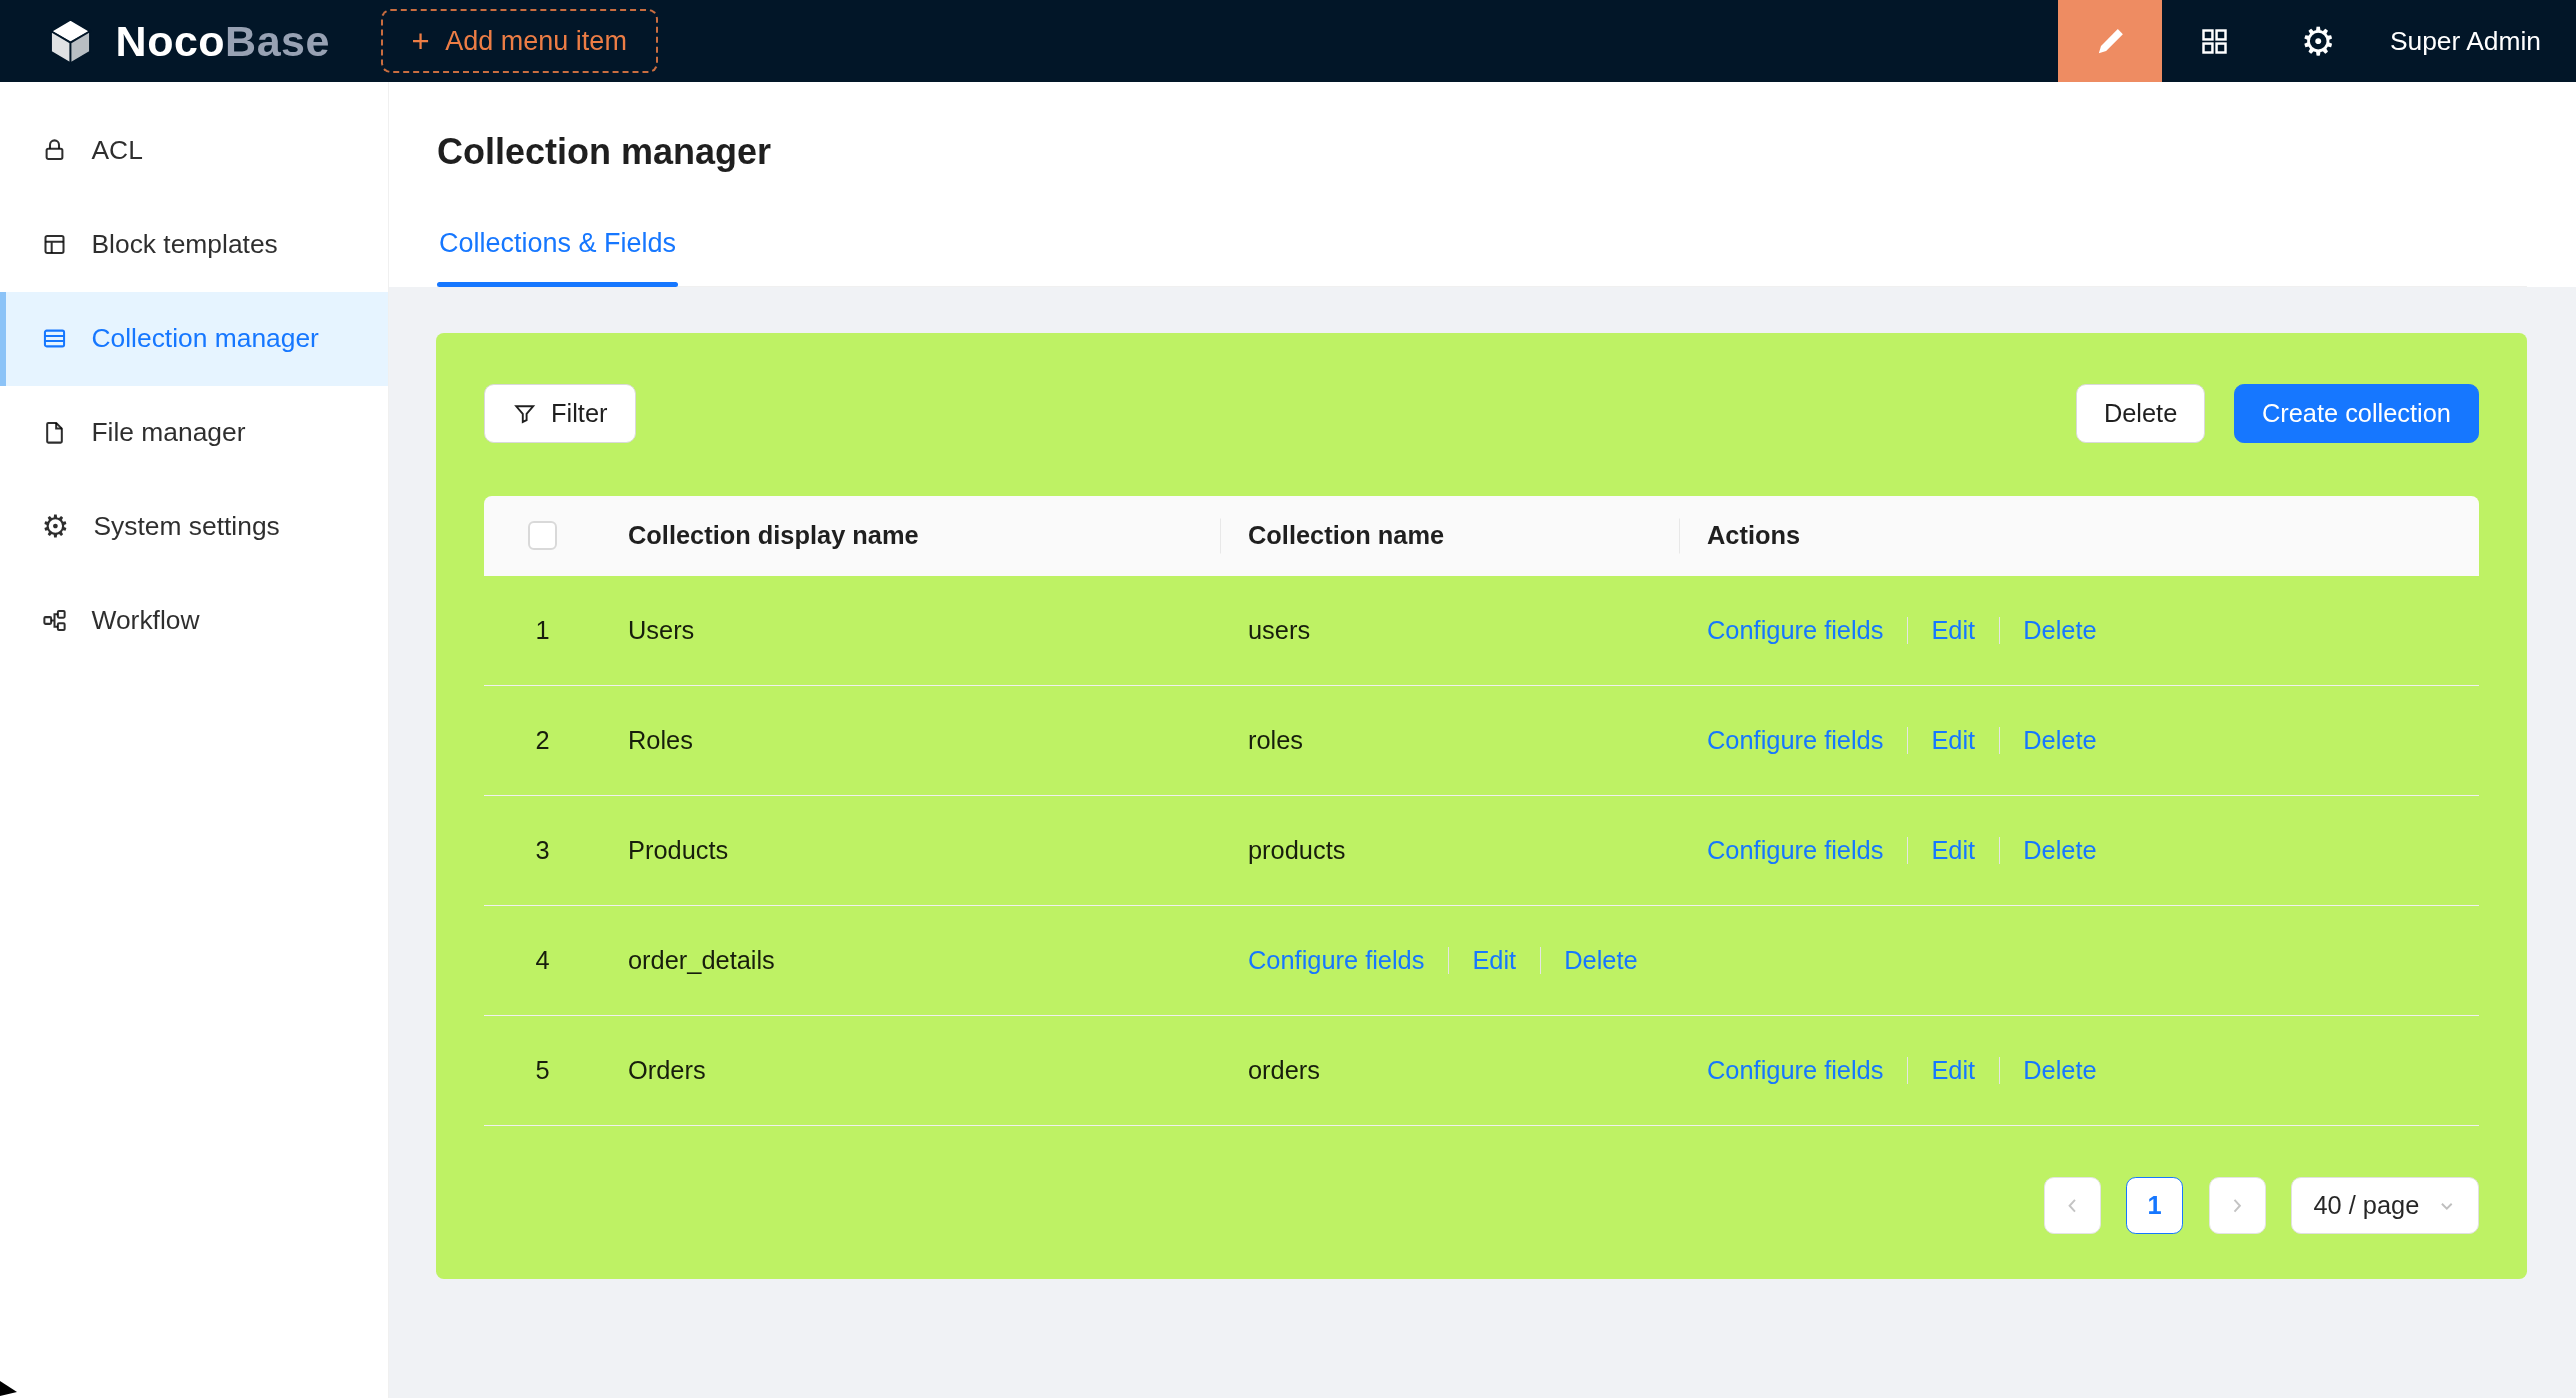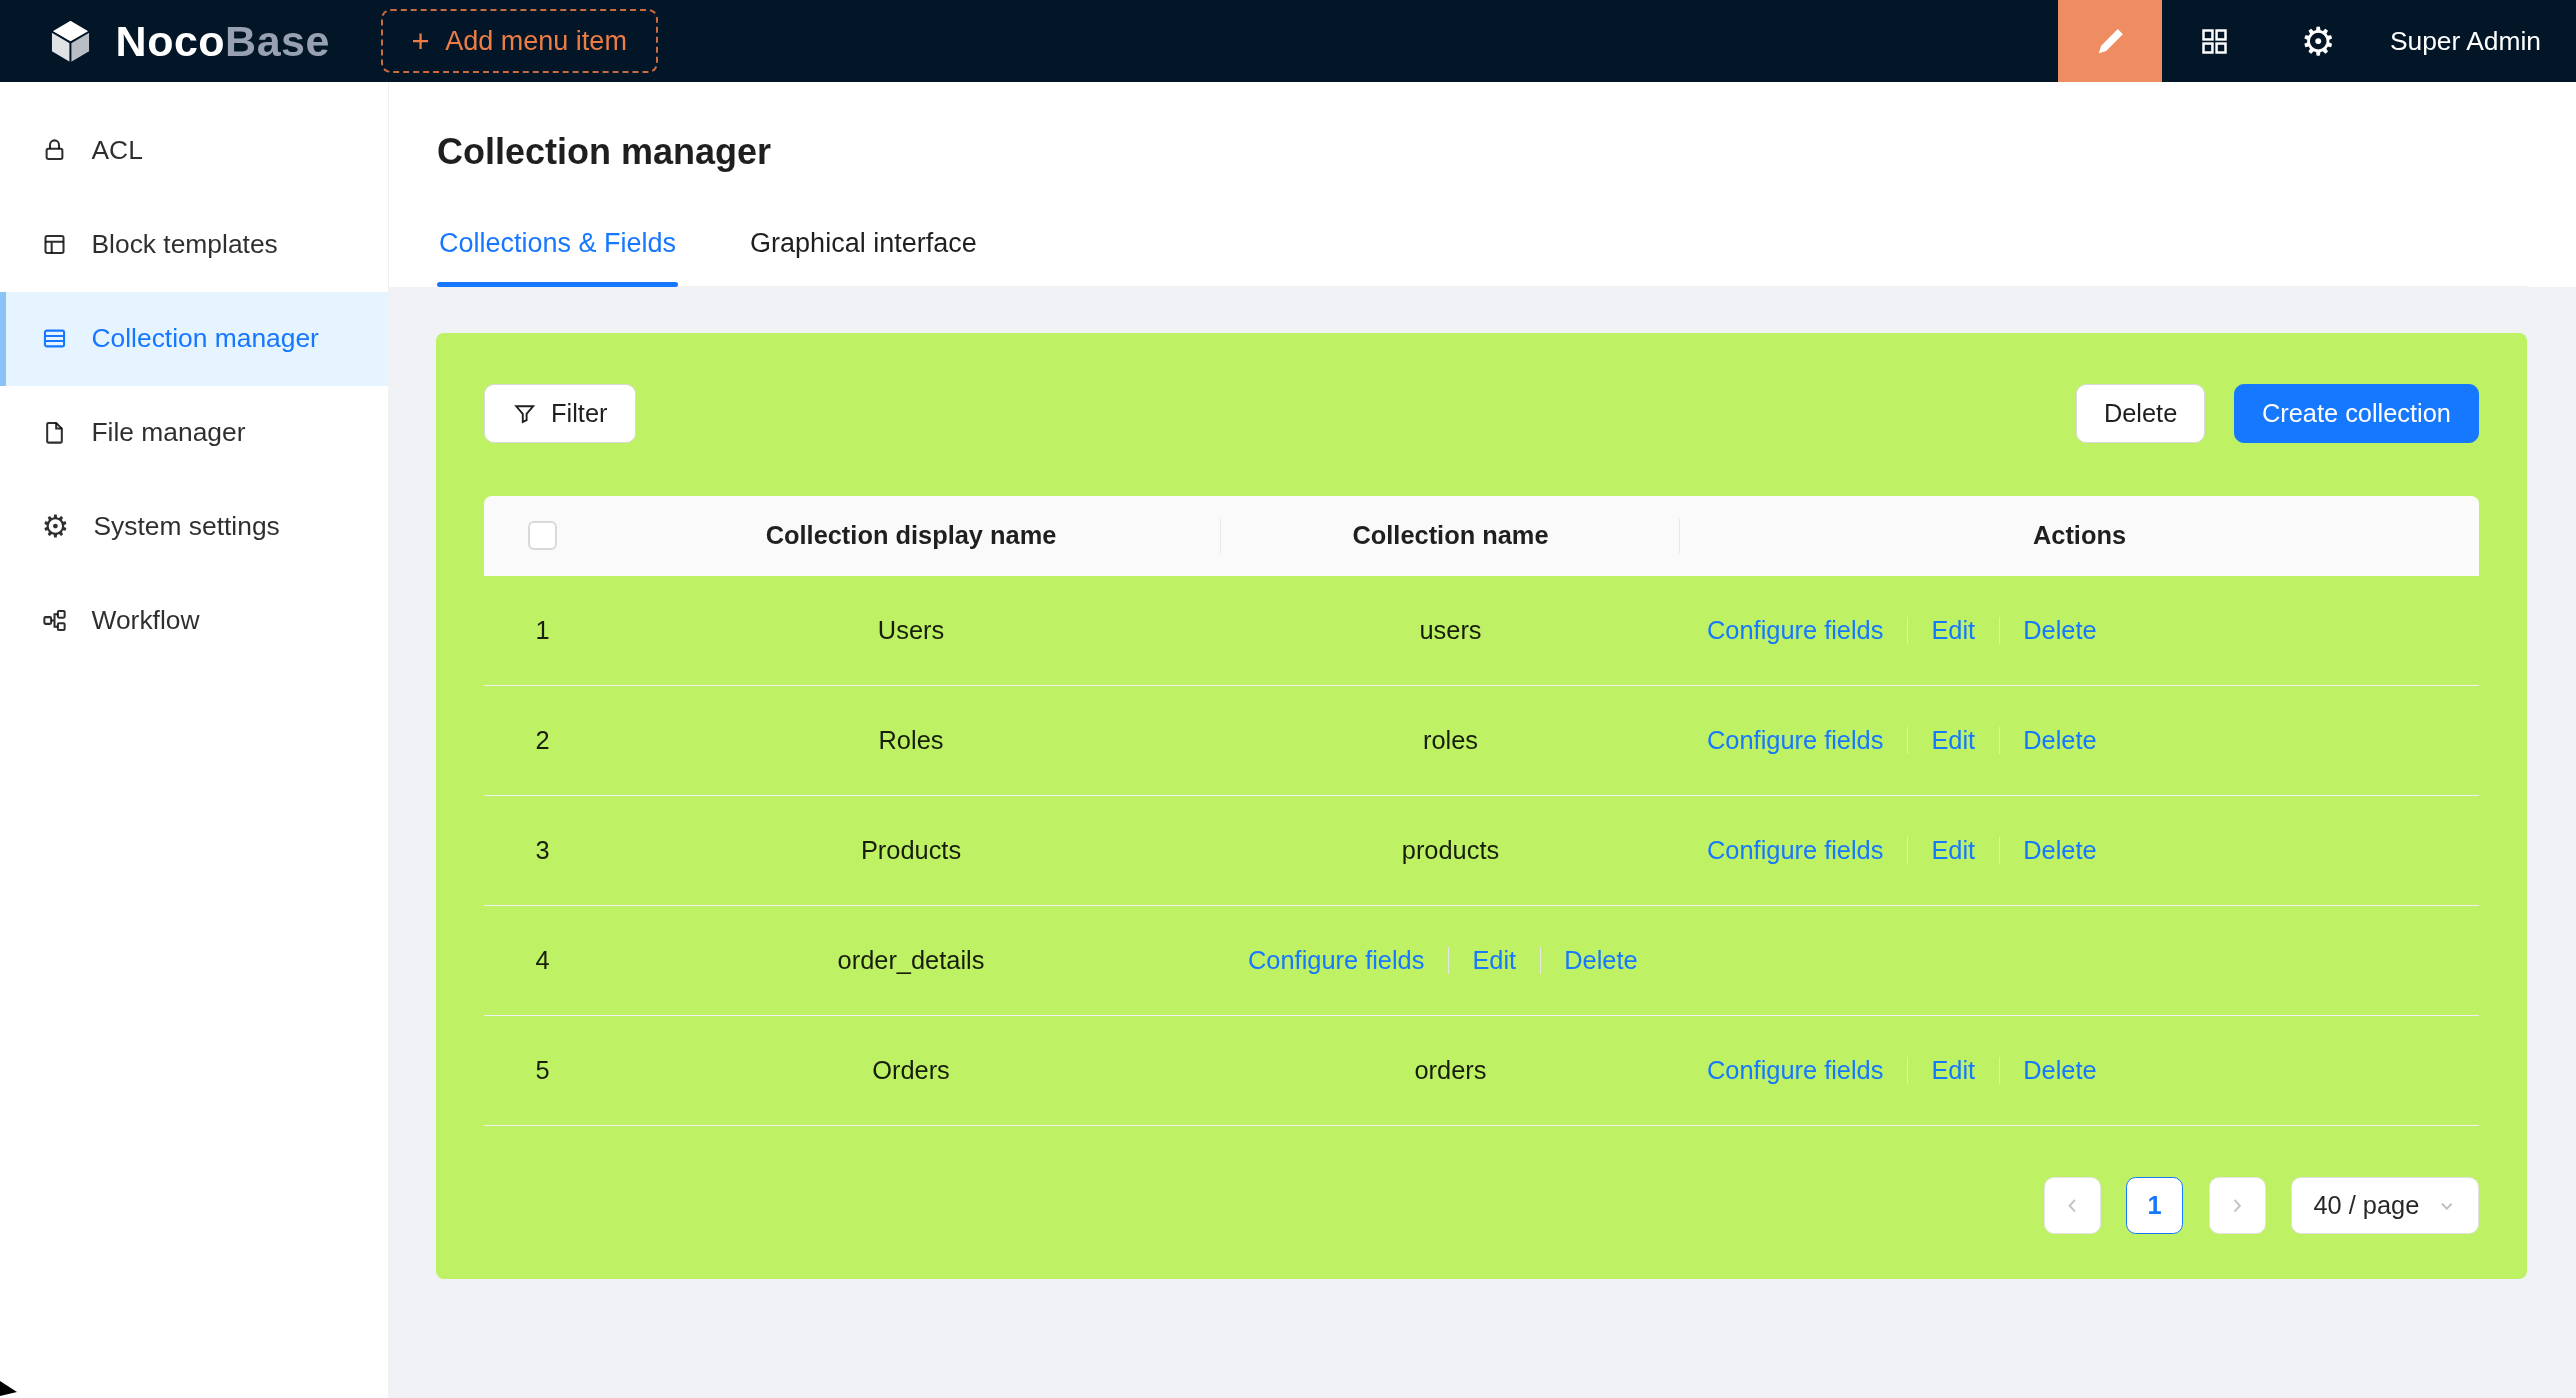--- a/index.html
+++ b/index.html
@@ -75,21 +75,21 @@
   .toolbar-right { margin-left: auto; display: flex; gap: 19.6px; }
   .btn {
     height: 59px; display: inline-flex; align-items: center; justify-content: center; gap: 13.7px;
     padding: 0 27px; border: 1px solid #d9d9d9; border-radius: 9.8px;
     background: #fff; font-size: 25.4px; color: rgba(0,0,0,0.88); cursor: pointer;
     font-family: "Liberation Sans", sans-serif; white-space: nowrap;
   }
   .btn-primary { background: #1677ff; border-color: #1677ff; color: #fff; margin-left: 9px; }
 
   
-  .table { margin-top: 53px; text-align: center; }
+  .table { margin-top: 53px; }
   .t-head, .t-row {
     display: grid; grid-template-columns: 117px 620px 459px 1fr; align-items: center;
   }
   .t-head {
     background: #fafafa; height: 80px; font-weight: 700; font-size: 25.4px;
     border-radius: 7.8px 7.8px 0 0; color: rgba(0,0,0,0.88);
   }
   .cell { padding: 0 27px; position: relative; }
   .cell-idx { display: flex; justify-content: center; padding: 0; }
   .t-head .cell.sep::after {
@@ -212,21 +212,20 @@
       </svg>
       <span>Workflow</span>
     </div>
   </div>
 
   <div class="main">
     <div class="main-top">
       <div class="page-title">Collection manager</div>
       <div class="tabs">
         <div class="tab active">Collections &amp; Fields</div>
-        <div class="tab">Graphical interface</div>
       </div>
     </div>
 
     <div class="content">
       <div class="card">
 
         <div class="toolbar">
           <button class="btn">
             <svg class="icon" width="25.4" height="25.4" viewBox="0 0 24 24" fill="none" stroke="currentColor" stroke-width="1.8">
               <path d="M4 5h16l-6.2 7.2V18l-3.6 1.8v-7.6L4 5z"></path>

